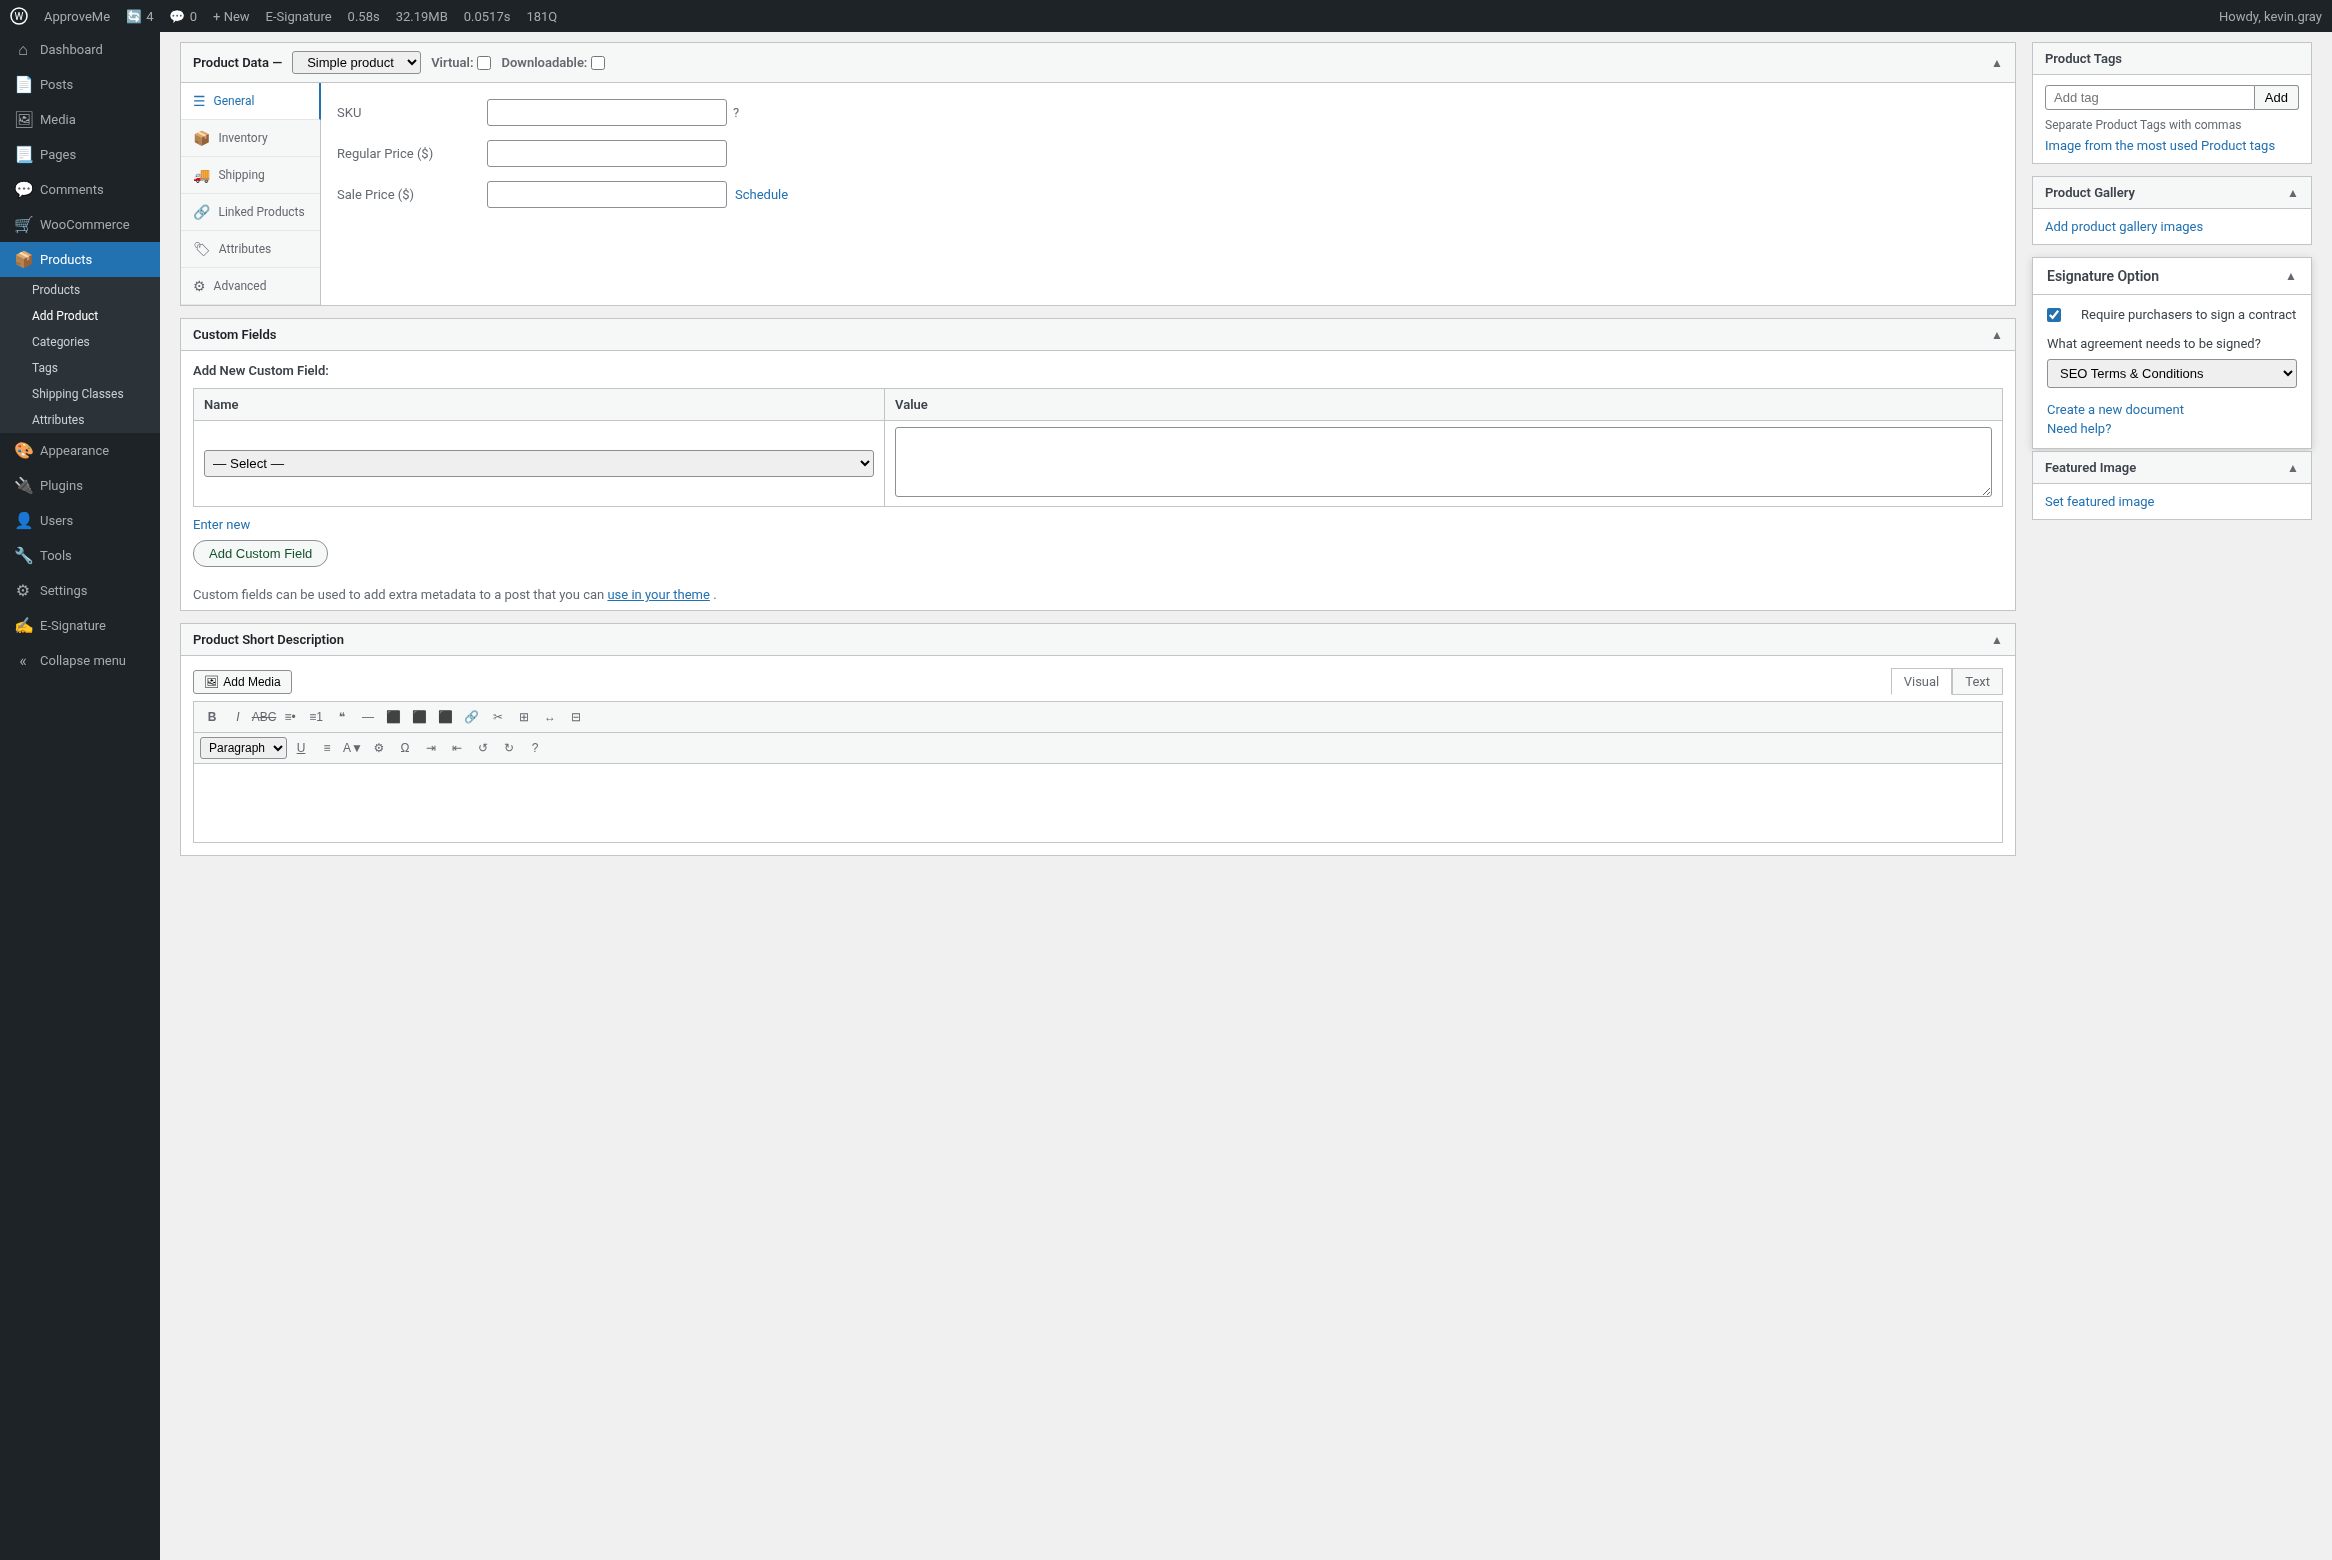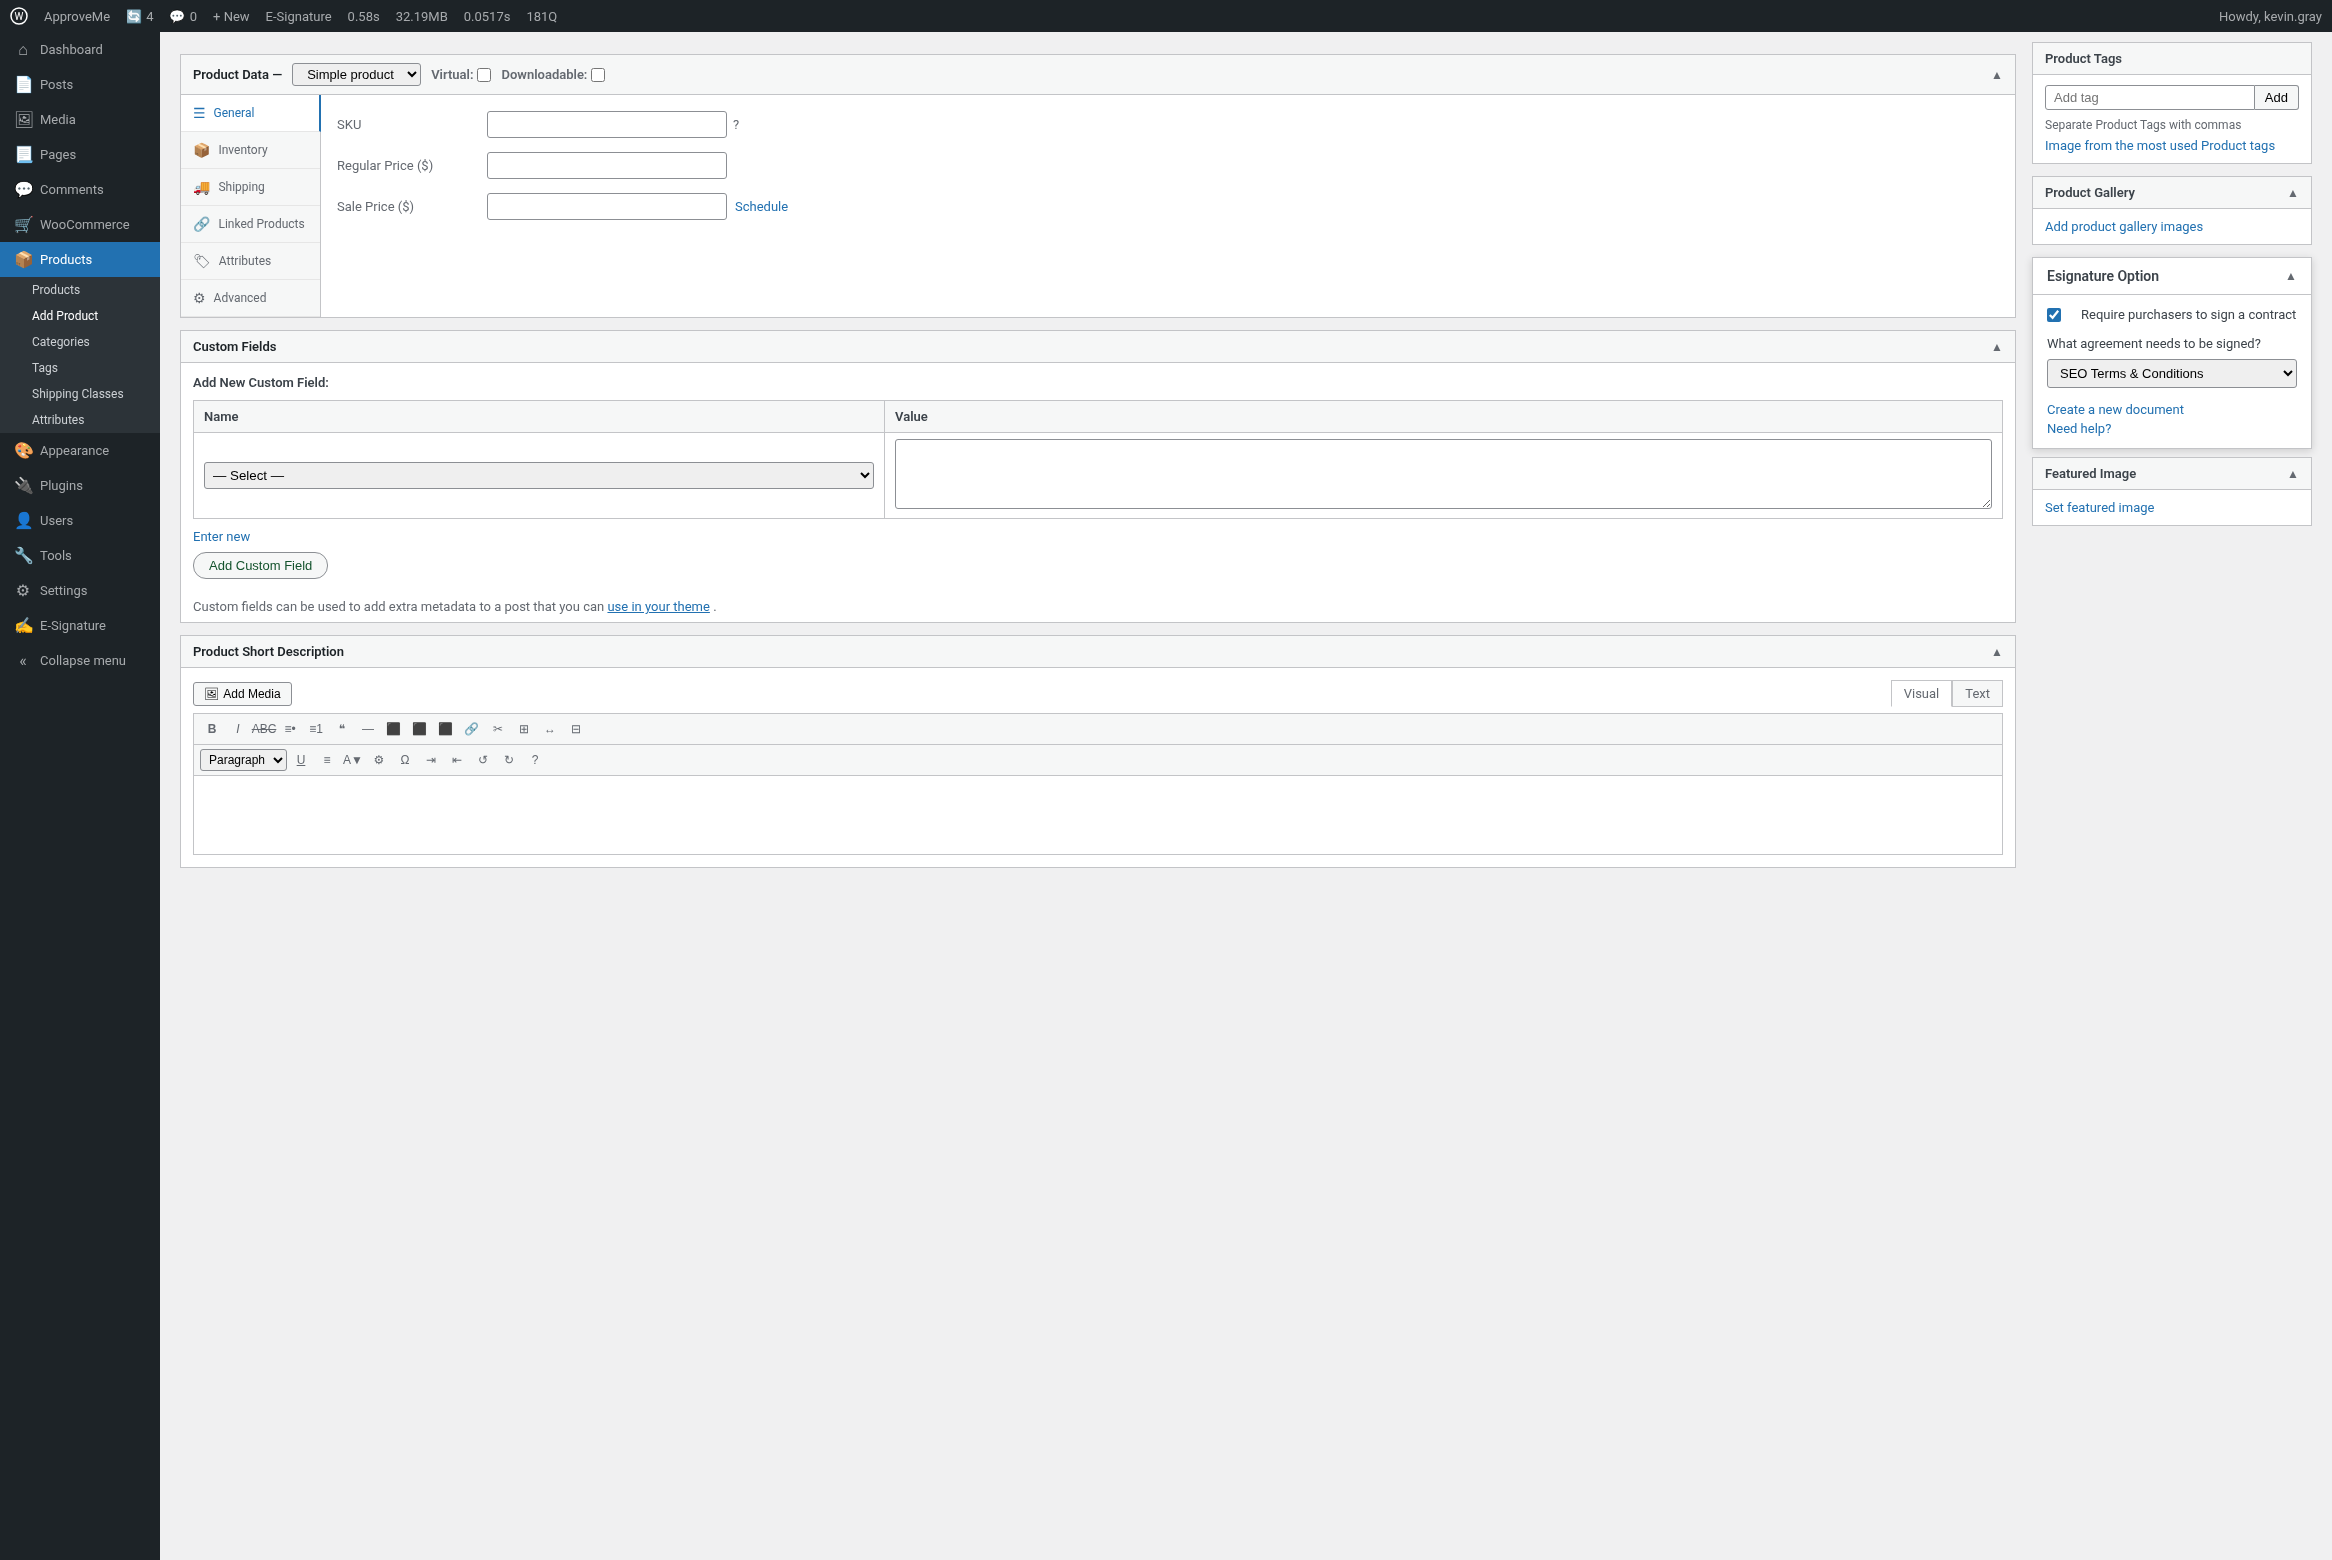--- a/index.html
+++ b/index.html
@@ -46,21 +46,21 @@
     .menu-item .dashicon { font-size: 16px; width: 18px; text-align: center; }
 
     .submenu { background: #2c3338; }
     .submenu .menu-item { padding: 6px 14px 6px 32px; font-size: 12px; color: #ccd0d4; }
     .submenu .menu-item.current-sub { color: #fff; }
 
     
     #wpbody { flex: 1; overflow-y: auto; display: flex; }
     .wrap { flex: 1; padding: 10px 20px; display: flex; gap: 16px; min-width: 0; }
 
-    .main-column { flex: 1; min-width: 0; margin-top: 12px; }
+    .main-column { flex: 1; min-width: 0; }
     .side-column { width: 280px; flex-shrink: 0; }
 
     
     .postbox {
       background: #fff;
       border: 1px solid #c3c4c7;
       margin-bottom: 12px;
     }
     .postbox-header {
       display: flex;
@@ -207,21 +207,21 @@
     .side-panel-body a { color: #2271b1; text-decoration: none; }
     .side-panel-body p { color: #646970; margin-bottom: 6px; font-size: 12px; }
     .side-panel-add { display: flex; margin-bottom: 8px; }
     .side-panel-add input { flex: 1; border: 1px solid #8c8f94; border-radius: 3px 0 0 3px; padding: 4px 8px; font-size: 13px; }
     .side-panel-add button { border: 1px solid #8c8f94; border-left: none; border-radius: 0 3px 3px 0; background: #f6f7f7; padding: 4px 10px; cursor: pointer; font-size: 13px; }
 
     
     .esig-popup {
       background: #fff;
       border: 1px solid #c3c4c7;
-      margin-bottom: 8px;
+      margin-bottom: 2px;
       box-shadow: 0 2px 8px rgba(0,0,0,0.15);
       font-size: 13px;
     }
     .esig-popup-header {
       display: flex;
       align-items: center;
       justify-content: space-between;
       padding: 10px 14px;
       border-bottom: 1px solid #c3c4c7;
       background: #fff;

